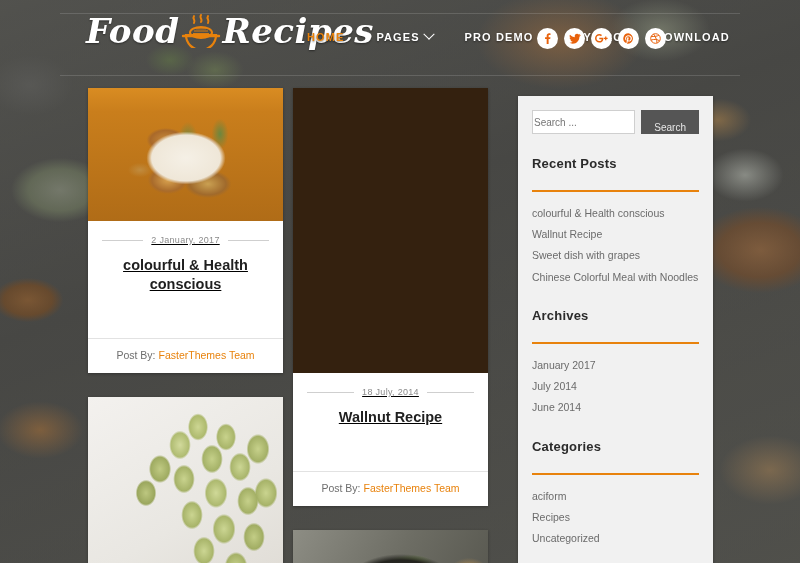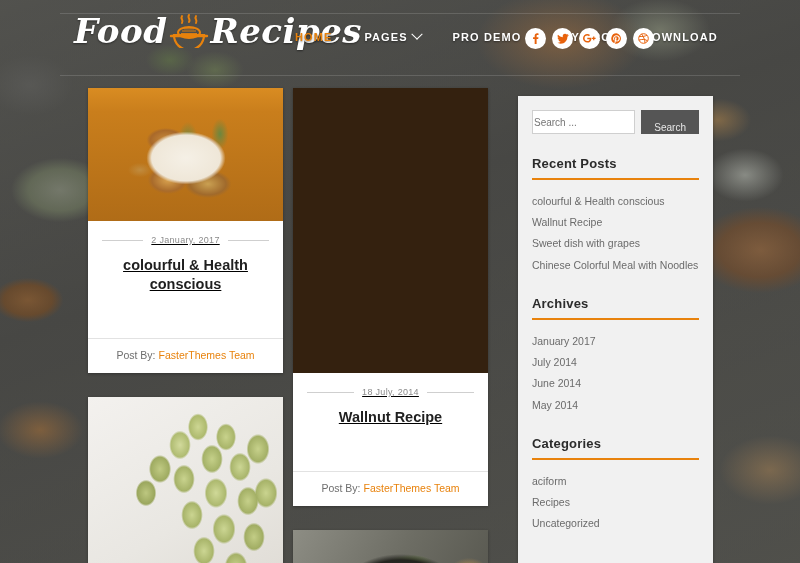--- a/index.html
+++ b/index.html
@@ -31,21 +31,21 @@
       radial-gradient(ellipse 60px 42px at 30px 85px, #7c7c78 0%, rgba(110,110,105,0) 72%),
       linear-gradient(160deg,#6e6e68 0%,#575753 40%,#6a6a62 100%);
     background-color:#5e5e58;
   }
   
   .hline{position:absolute;left:60px;right:60px;height:1px;background:rgba(255,255,255,.14);}
   .hline.top{top:13px;}
   .hline.bottom{top:75px;}
 
   
-  #header{position:absolute;left:4px;top:0;width:720px;height:76px;z-index:5;}
+  #header{position:absolute;left:16px;top:0;width:720px;height:76px;z-index:5;}
   .logo{
     position:absolute;left:70px;top:14px;
     display:flex;align-items:center;
     font-family:"DejaVu Serif", serif;
     font-style:italic;font-weight:bold;
     font-size:34px;color:#fff;
     letter-spacing:.5px;
     text-shadow:0 1px 2px rgba(0,0,0,.45);
   }
   .logo .word{line-height:1;}
@@ -169,21 +169,21 @@
     flex:1;min-width:0;height:24px;border:1px solid #cfcfcf;background:#fff;
     font-family:"Liberation Sans",sans-serif;font-size:10px;color:#9a9a9a;padding:0 1px;
     box-sizing:border-box;outline:none;
   }
   .searchrow button{
     height:24px;border:0;background:#555;color:#e6e6e6;
     font-family:"Liberation Sans",sans-serif;font-size:10px;padding:12px 13px;cursor:pointer;
   }
   .widget{margin-bottom:20px;}
   .widget h3{
-    margin:0 0 0;padding:0 0 7px;font-size:13px;color:#2b2b2b;font-weight:bold;
+    margin:0 0 0;padding:0 0 19px;font-size:13px;color:#2b2b2b;font-weight:bold;
     border-bottom:2px solid #e8820c;letter-spacing:.2px;
   }
   .widget ul{list-style:none;margin:11px 0 0;padding:0;}
   .widget li{font-size:10.5px;color:#6b6b6b;padding:3px 0;line-height:1.45;}
 </style>
 </head>
 <body>
 
 <div id="bg"></div>
 <div class="hline top"></div>
@@ -326,21 +326,20 @@
           <li>Chinese Colorful Meal with Noodles</li>
         </ul>
       </div>
 
       <div class="widget">
         <h3>Archives</h3>
         <ul>
           <li>January 2017</li>
           <li>July 2014</li>
           <li>June 2014</li>
-          <li>May 2014</li>
         </ul>
       </div>
 
       <div class="widget">
         <h3>Categories</h3>
         <ul>
           <li>aciform</li>
           <li>Recipes</li>
           <li>Uncategorized</li>
         </ul>

